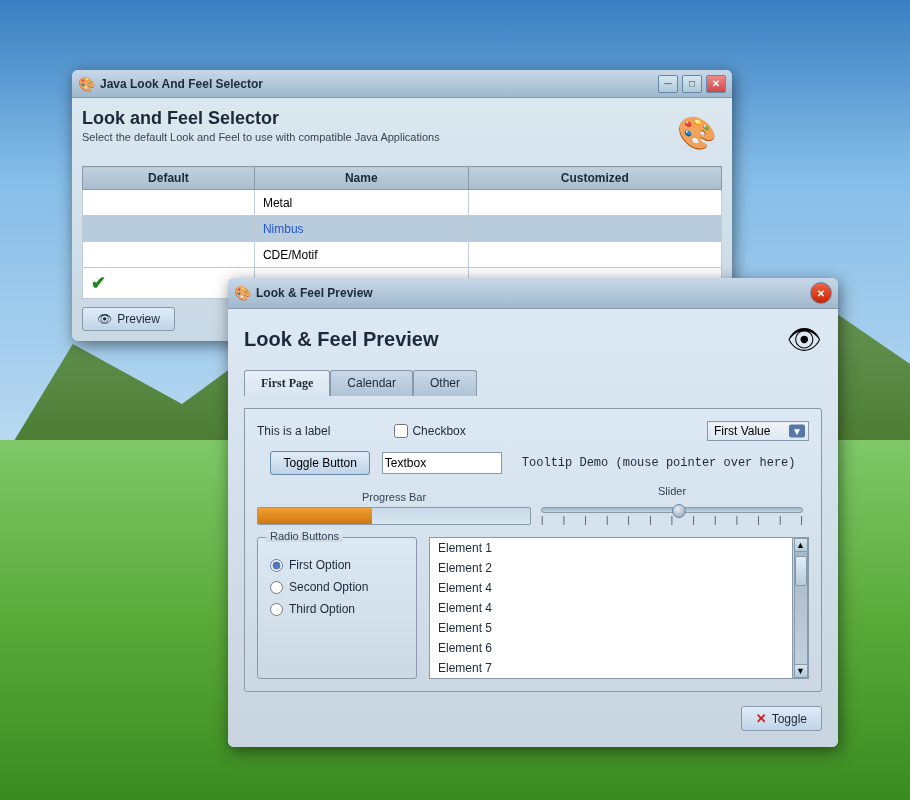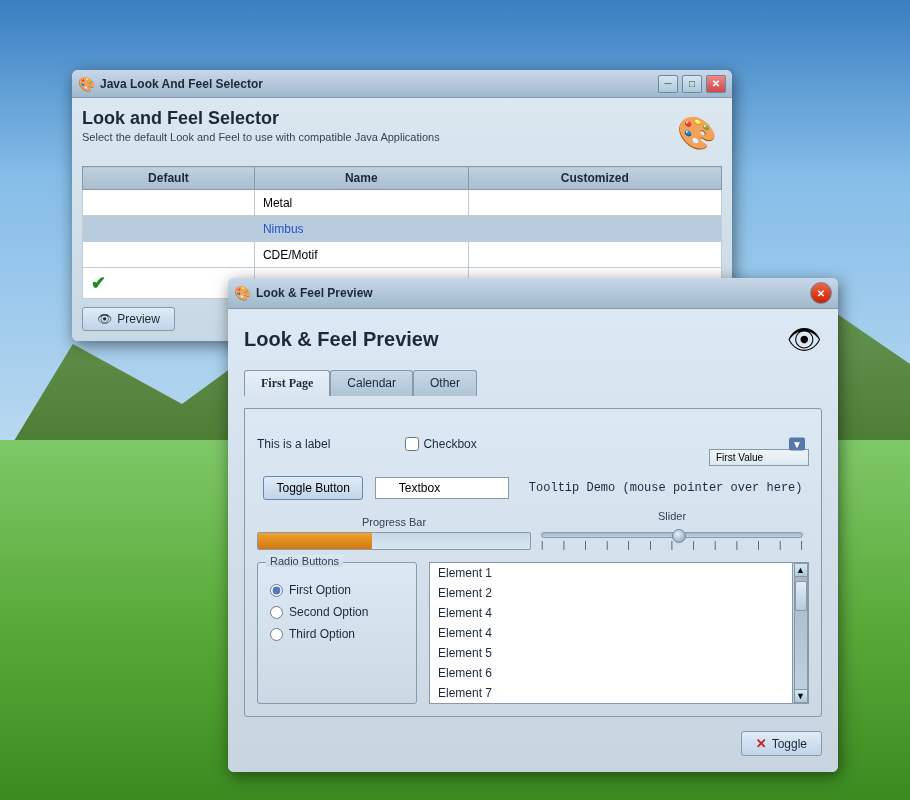--- a/index.html
+++ b/index.html
@@ -227,45 +227,44 @@
       border: 1px solid #8899aa;
       background: linear-gradient(180deg, #dce8f4 0%, #ccd8e4 100%);
       padding: 12px;
       border-radius: 0 3px 3px 3px;
     }
 
     
     .controls-row {
       display: flex;
       align-items: center;
-      gap: 15px;
+      gap: 4px;
       margin-bottom: 10px;
     }
     .label-text {
       font-size: 12px;
       color: #1a2a3a;
     }
     .checkbox-wrapper {
       display: flex;
       align-items: center;
       gap: 4px;
     }
     .checkbox-input {
       width: 14px;
       height: 14px;
     }
     .dropdown-select {
       padding: 2px 20px 2px 6px;
       border: 1px solid #8899aa;
       background: linear-gradient(180deg, #f0f4f8 0%, #dce8f0 100%);
-      font-size: 10px;
+      font-size: 12px;
       min-width: 100px;
       appearance: none;
       position: relative;
-      margin-top: 28px;
     }
     .dropdown-wrapper {
       position: relative;
       display: inline-block;
     }
     .dropdown-arrow {
       position: absolute;
       right: 4px;
       top: 50%;
       transform: translateY(-50%);
@@ -287,25 +286,25 @@
     }
     .toggle-btn {
       padding: 4px 12px;
       border: 1px solid #6688aa;
       border-radius: 3px;
       background: linear-gradient(180deg, #e0ecf8 0%, #c0d4e8 100%);
       font-size: 12px;
       cursor: pointer;
     }
     .textbox-input {
-      padding: 3px 23px;
+      padding: 3px 2px;
       border: 1px solid #8899aa;
       background: white;
       font-size: 12px;
-      width: 134px;
+      width: 120px;
     }
     .tooltip-label {
       font-size: 12px;
       color: #1a2a3a;
       font-family: Liberation Mono, monospace;
     }
 
     
     .progress-slider-row {
       display: flex;

